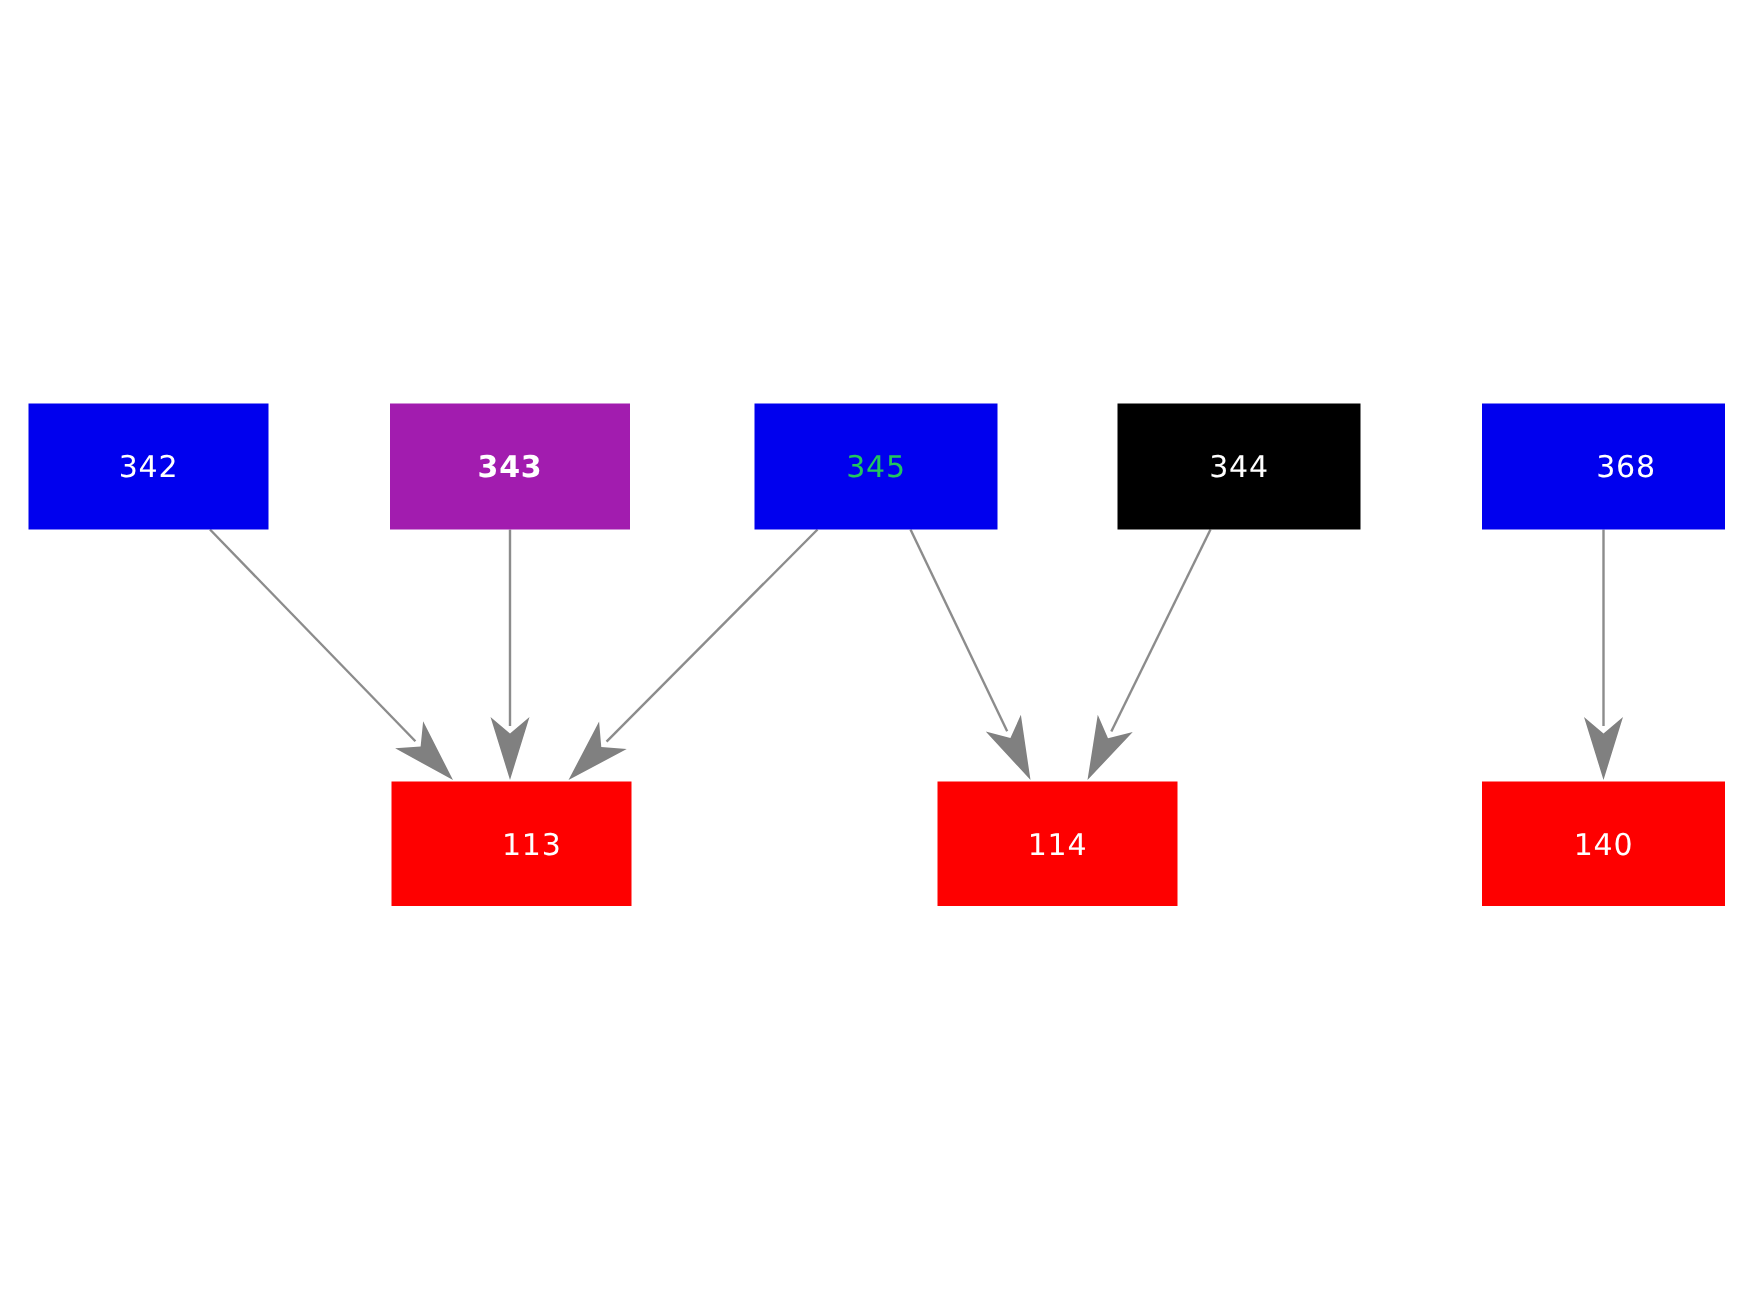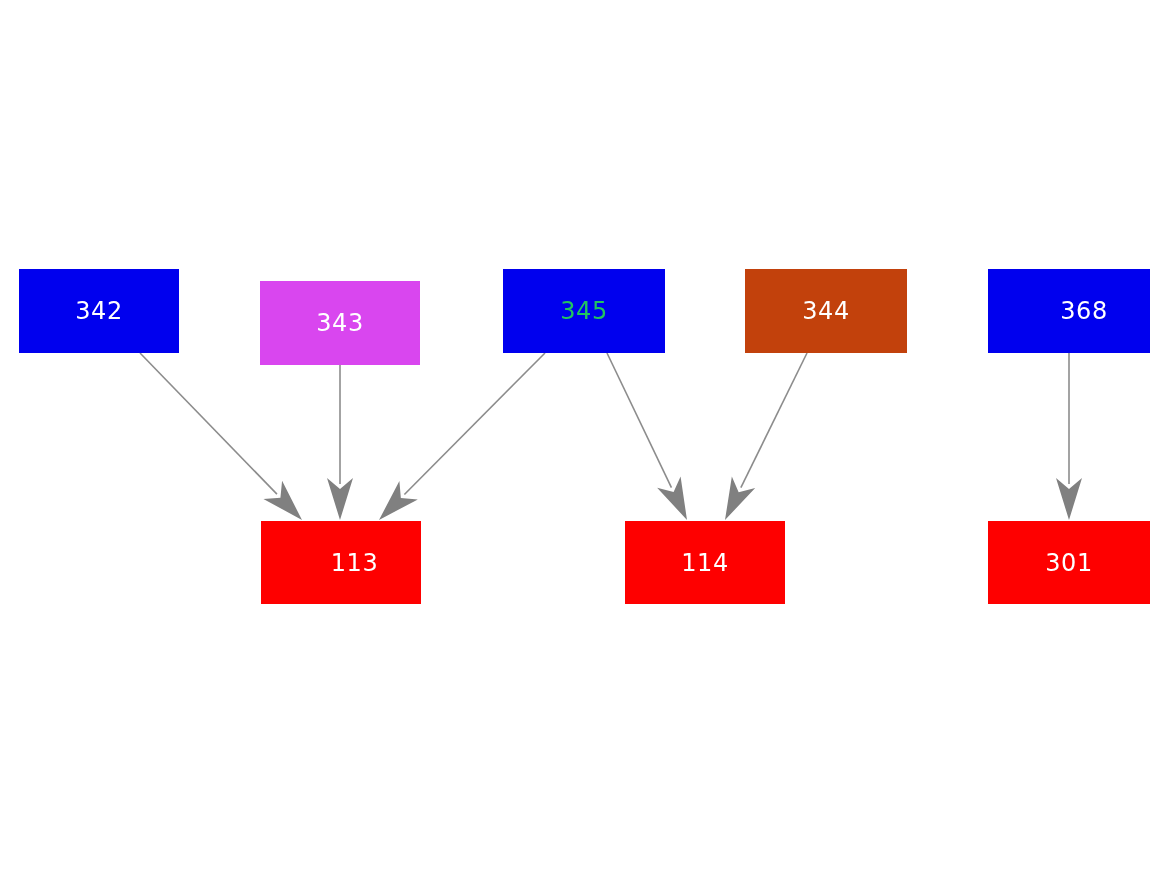--- a/index.html
+++ b/index.html
@@ -24,21 +24,21 @@
     width: 1167px;
     height: 875px;
   }
   .graph-node {
     position: absolute;
     box-sizing: border-box;
     display: flex;
     align-items: center;
     justify-content: center;
     color: #ffffff;
-    font-size: 24px;
+    font-size: 20px;
     font-family: "DejaVu Sans", "Liberation Sans", sans-serif;
     letter-spacing: 0.5px;
     line-height: 1;
     user-select: none;
   }
   .node-source { background: #0000ee; }
   .node-target { background: #fe0000; }
   .edge-line {
     stroke: #8c8c8c;
     stroke-width: 1.6;
@@ -66,36 +66,36 @@
       <line x1="807" y1="353" x2="740.8670697904682" y2="487.68535786575364" class="edge-line" stroke="#8c8c8c"></line>
       <path d="M 725 520 L 731.8424050959574 476.569808974599 L 738.6633100973477 492.1735026066212 L 755.1807577484686 488.02935937882614 Z" class="edge-head" fill="#808080"></path>
       <line x1="1069" y1="353" x2="1069" y2="484" class="edge-line" stroke="#8c8c8c"></line>
       <path d="M 1069 520 L 1056 478 L 1069 489 L 1082 478 Z" class="edge-head" fill="#808080"></path>
     </svg>
 
   <div id="node-layer">
       <div class="graph-node node-source" style="left: 19px; top: 269px; width: 160px; height: 84px; background: rgb(0, 0, 238); color: rgb(255, 255, 255);">
         <span>342</span>
       </div>
-      <div class="graph-node node-source" style="left: 260px; top: 281px; width: 160px; height: 84px; background: #d946ef; color: rgb(255, 255, 255);">
+      <div class="graph-node node-source" style="left: 260px; top: 269px; width: 160px; height: 84px; background: #a21caf; color: rgb(255, 255, 255); font-weight: bold;">
         <span>343</span>
       </div>
       <div class="graph-node node-source" style="left: 503px; top: 269px; width: 162px; height: 84px; background: rgb(0, 0, 238); color: #22c55e;">
         <span>345</span>
       </div>
-      <div class="graph-node node-source" style="left: 745px; top: 269px; width: 162px; height: 84px; background: #c2410c; color: rgb(255, 255, 255);">
+      <div class="graph-node node-source" style="left: 745px; top: 269px; width: 162px; height: 84px; background: #000000; color: rgb(255, 255, 255);">
         <span>344</span>
       </div>
       <div class="graph-node node-source" style="left: 988px; top: 269px; width: 162px; height: 84px; background: rgb(0, 0, 238); color: rgb(255, 255, 255); padding-left: 30px;">
         <span>368</span>
       </div>
       <div class="graph-node node-target" style="left: 261px; top: 521px; width: 160px; height: 83px; background: rgb(254, 0, 0); color: rgb(255, 255, 255); padding-left: 27px;">
         <span>113</span>
       </div>
       <div class="graph-node node-target" style="left: 625px; top: 521px; width: 160px; height: 83px; background: rgb(254, 0, 0); color: rgb(255, 255, 255);">
         <span>114</span>
       </div>
       <div class="graph-node node-target" style="left: 988px; top: 521px; width: 162px; height: 83px; background: rgb(254, 0, 0); color: rgb(255, 255, 255);">
-        <span>301</span>
+        <span>140</span>
       </div>
     </div>
 
 </div>
 
 </body></html>

